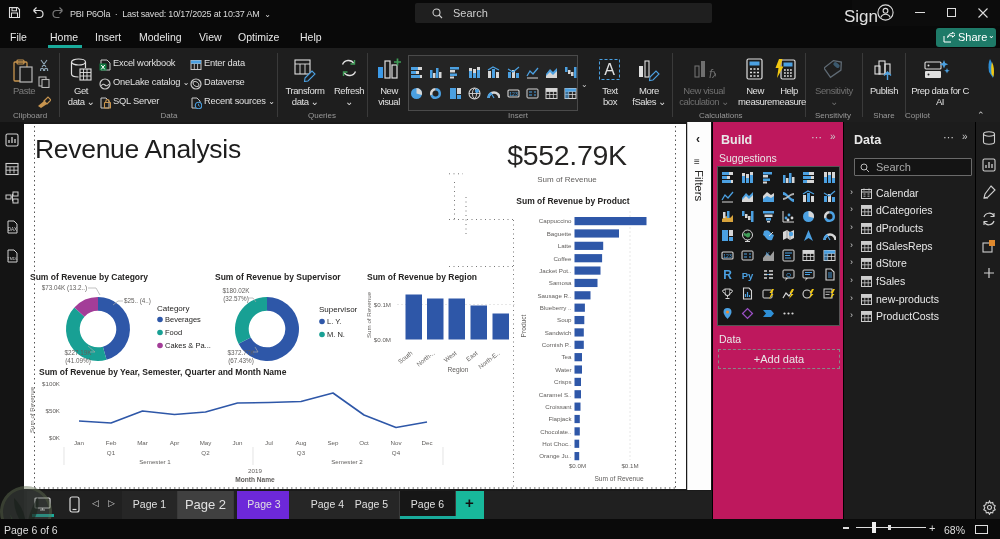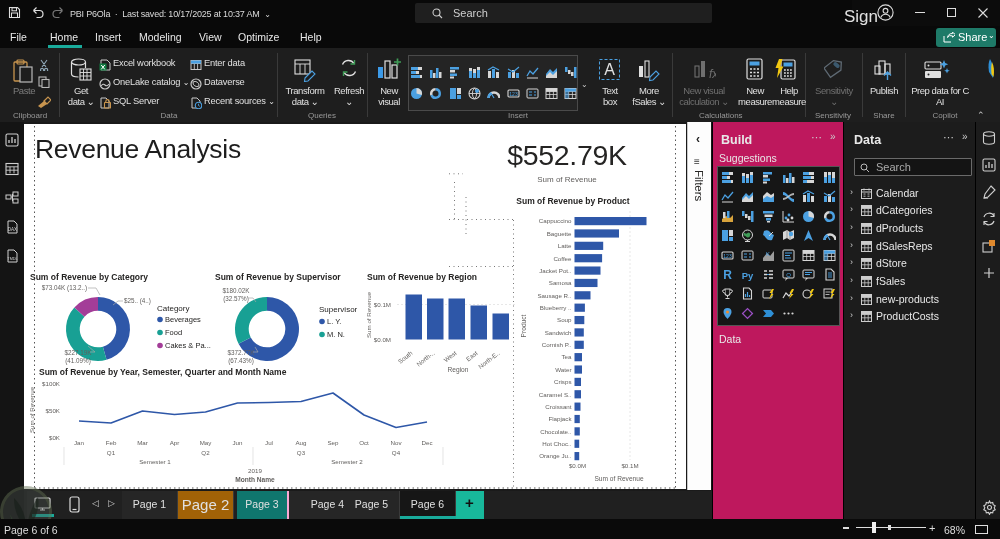--- a/index.html
+++ b/index.html
@@ -64,21 +64,21 @@
     <div class="abs" style="left:805px;top:5px;width:1px;height:64px;background:#3a3a3a"></div>
     <div class="abs" style="left:862px;top:5px;width:1px;height:64px;background:#3a3a3a"></div>
     <div class="abs" style="left:905px;top:5px;width:1px;height:64px;background:#3a3a3a"></div>
     <div class="abs" style="left:-10px;top:63px;width:80px;text-align:center;font-size:8px;color:#999">Clipboard</div>
     <div class="abs" style="left:129px;top:63px;width:80px;text-align:center;font-size:8px;color:#999">Data</div>
     <div class="abs" style="left:282px;top:63px;width:80px;text-align:center;font-size:8px;color:#999">Queries</div>
     <div class="abs" style="left:478px;top:63px;width:80px;text-align:center;font-size:8px;color:#999">Insert</div>
     <div class="abs" style="left:699px;top:63px;width:80px;text-align:left;font-size:8px;color:#999">Calculations</div>
     <div class="abs" style="left:793px;top:63px;width:80px;text-align:center;font-size:8px;color:#999">Sensitivity</div>
     <div class="abs" style="left:844px;top:63px;width:80px;text-align:center;font-size:8px;color:#999">Share</div>
-    <div class="abs" style="left:905px;top:63px;width:80px;text-align:center;font-size:8px;color:#999">Copilot</div>
+    <div class="abs" style="left:905px;top:63px;width:80px;text-align:left;font-size:8px;color:#999">Copilot</div>
     <svg class="abs" style="left:12px;top:11px" width="22" height="25" viewBox="0 0 22 25">
       <rect x="2" y="3" width="13" height="19" rx="1" fill="none" stroke="#c8954f" stroke-width="1.3"></rect>
       <rect x="5" y="1" width="7" height="4" rx="1" fill="none" stroke="#c8954f" stroke-width="1.2"></rect>
       <rect x="8" y="8" width="12" height="15" fill="#1e1e1e" stroke="#b9b9b9" stroke-width="1.2"></rect>
     </svg>
     <div class="abs rlab" style="left:8px;top:37px;width:32px;color:#7d7d7d">Paste</div>
     <svg class="abs" style="left:39px;top:11px" width="10" height="12" viewBox="0 0 10 12">
       <path d="M2 1 l5 7 M8 1 l-5 7 M1.5 11 a1.6 1.6 0 1 0 3.2 0 a1.6 1.6 0 1 0 -3.2 0 M5.5 11 a1.6 1.6 0 1 0 3.2 0 a1.6 1.6 0 1 0 -3.2 0" fill="none" stroke="#8fa8b8" stroke-width="1.1"></path>
     </svg>
     <svg class="abs" style="left:38px;top:28px" width="12" height="12" viewBox="0 0 12 12">
@@ -705,20 +705,21 @@
     </svg>
     <svg class="abs" style="left:48.6px;top:184.8px" width="13" height="13" viewBox="0 0 13 13">
       <path d="M1 3 h8 l3 3.5 -3 3.5 h-8 l3-3.5 z" fill="#2e8fd6"></path>
     </svg>
     <svg class="abs" style="left:68.9px;top:184.8px" width="13" height="13" viewBox="0 0 13 13">
       <circle cx="2.5" cy="6.5" r="1.1" fill="#d6d6d6"></circle>
       <circle cx="6.5" cy="6.5" r="1.1" fill="#d6d6d6"></circle>
       <circle cx="10.5" cy="6.5" r="1.1" fill="#d6d6d6"></circle>
     </svg>
     <div class="abs" style="left:6px;top:211px;font-size:10.5px">Data</div>
+    <div class="abs" style="left:5px;top:227px;width:122px;height:20px;border:1px dashed #888;text-align:center;font-size:11px;line-height:19px">+Add data</div>
   </div>
 <div class="abs" style="left:843px;top:122px;width:132px;height:397px;background:#1c1c1c;border-left:1px solid #000;color:#e8e8e8">
     <div class="abs" style="left:10px;top:11px;font-size:12.5px;font-weight:bold">Data</div>
     <div class="abs" style="left:99px;top:9px;font-size:11px;color:#ccc">⋯</div>
     <div class="abs" style="left:118px;top:9px;font-size:10px;color:#ccc">»</div>
     <div class="abs" style="left:10px;top:36px;width:118px;height:18px;background:#141414;border:1px solid #6a6a6a;border-radius:1px">
 <svg class="abs" style="left:5px;top:4px" width="10" height="10" viewBox="0 0 10 10">
         <circle cx="4" cy="4" r="3" fill="none" stroke="#bbb" stroke-width="1"></circle>
         <path d="M6.2 6.2 L9 9" stroke="#bbb" stroke-width="1"></path>
       </svg>
@@ -816,22 +817,22 @@
       <path d="M6 13 h5 M8.5 11 v2" stroke="#ddd" stroke-width="1.2"></path>
     </svg>
     <div class="abs" style="left:5px;top:23px;width:22px;height:2.5px;background:#19ab9b"></div>
     <svg class="abs" style="left:42px;top:5px" width="11" height="17" viewBox="0 0 11 17">
       <rect x="1" y="1" width="9" height="15" rx="2" fill="none" stroke="#ddd" stroke-width="1.2"></rect>
       <path d="M3.5 13.5 h4" stroke="#ddd" stroke-width="1.2"></path>
     </svg>
     <div class="abs" style="left:65px;top:7px;font-size:9px;color:#ccc">◁</div>
     <div class="abs" style="left:81px;top:7px;font-size:9px;color:#ccc">▷</div>
     <div class="abs" style="left:95px;top:0;width:56px;height:28px;background:#262626;border-right:1px solid #3a3a3a;text-align:center;font-size:10.5px;line-height:27px;color:#e0e0e0">Page 1</div>
-    <div class="abs" style="left:151px;top:0;width:56px;height:28px;background:#a16207;border-right:1px solid #3a3a3a;text-align:center;font-size:15px;line-height:27px;color:#e0e0e0">Page 2</div>
-    <div class="abs" style="left:210px;top:0;width:56px;height:28px;background:#0f766e;border-right:6px solid #f9a8d4;text-align:center;font-size:10.5px;line-height:27px;color:#e0e0e0">Page 3</div>
+    <div class="abs" style="left:151px;top:0;width:56px;height:28px;background:#404040;border-right:1px solid #3a3a3a;text-align:center;font-size:13px;line-height:27px;color:#e0e0e0">Page 2</div>
+    <div class="abs" style="left:210px;top:0;width:56px;height:28px;background:#6d28d9;border-right:2px solid #f9a8d4;text-align:center;font-size:10.5px;line-height:27px;color:#e0e0e0">Page 3</div>
     <div class="abs" style="left:262px;top:0;width:56px;height:28px;background:#262626;border-right:1px solid #3a3a3a;text-align:right;font-size:10.5px;line-height:27px;color:#e0e0e0">Page 4</div>
     <div class="abs" style="left:317px;top:0;width:56px;height:28px;background:#262626;border-right:1px solid #3a3a3a;text-align:center;font-size:10.5px;line-height:27px;color:#e0e0e0">Page 5</div>
     <div class="abs" style="left:373px;top:0;width:56px;height:28px;background:#161616;border-right:1px solid #3a3a3a;text-align:center;font-size:10.5px;line-height:27px;color:#e0e0e0">Page 6</div>
     <div class="abs" style="left:373px;top:25px;width:56px;height:3px;background:#19ab9b"></div>
     <div class="abs" style="left:429px;top:0;width:28px;height:28px;background:#18b89b"></div>
     <div class="abs" style="left:438px;top:3px;font-size:15px;color:#111;font-weight:bold">+</div>
   </div>
 <svg class="abs" style="left:0;top:486px" width="53" height="53" viewBox="0 0 53 53">
 <circle cx="26" cy="26" r="26" fill="rgba(75,85,78,0.38)"></circle>
 <circle cx="26" cy="26" r="24.5" fill="none" stroke="rgba(140,165,95,0.16)" stroke-width="3"></circle>

